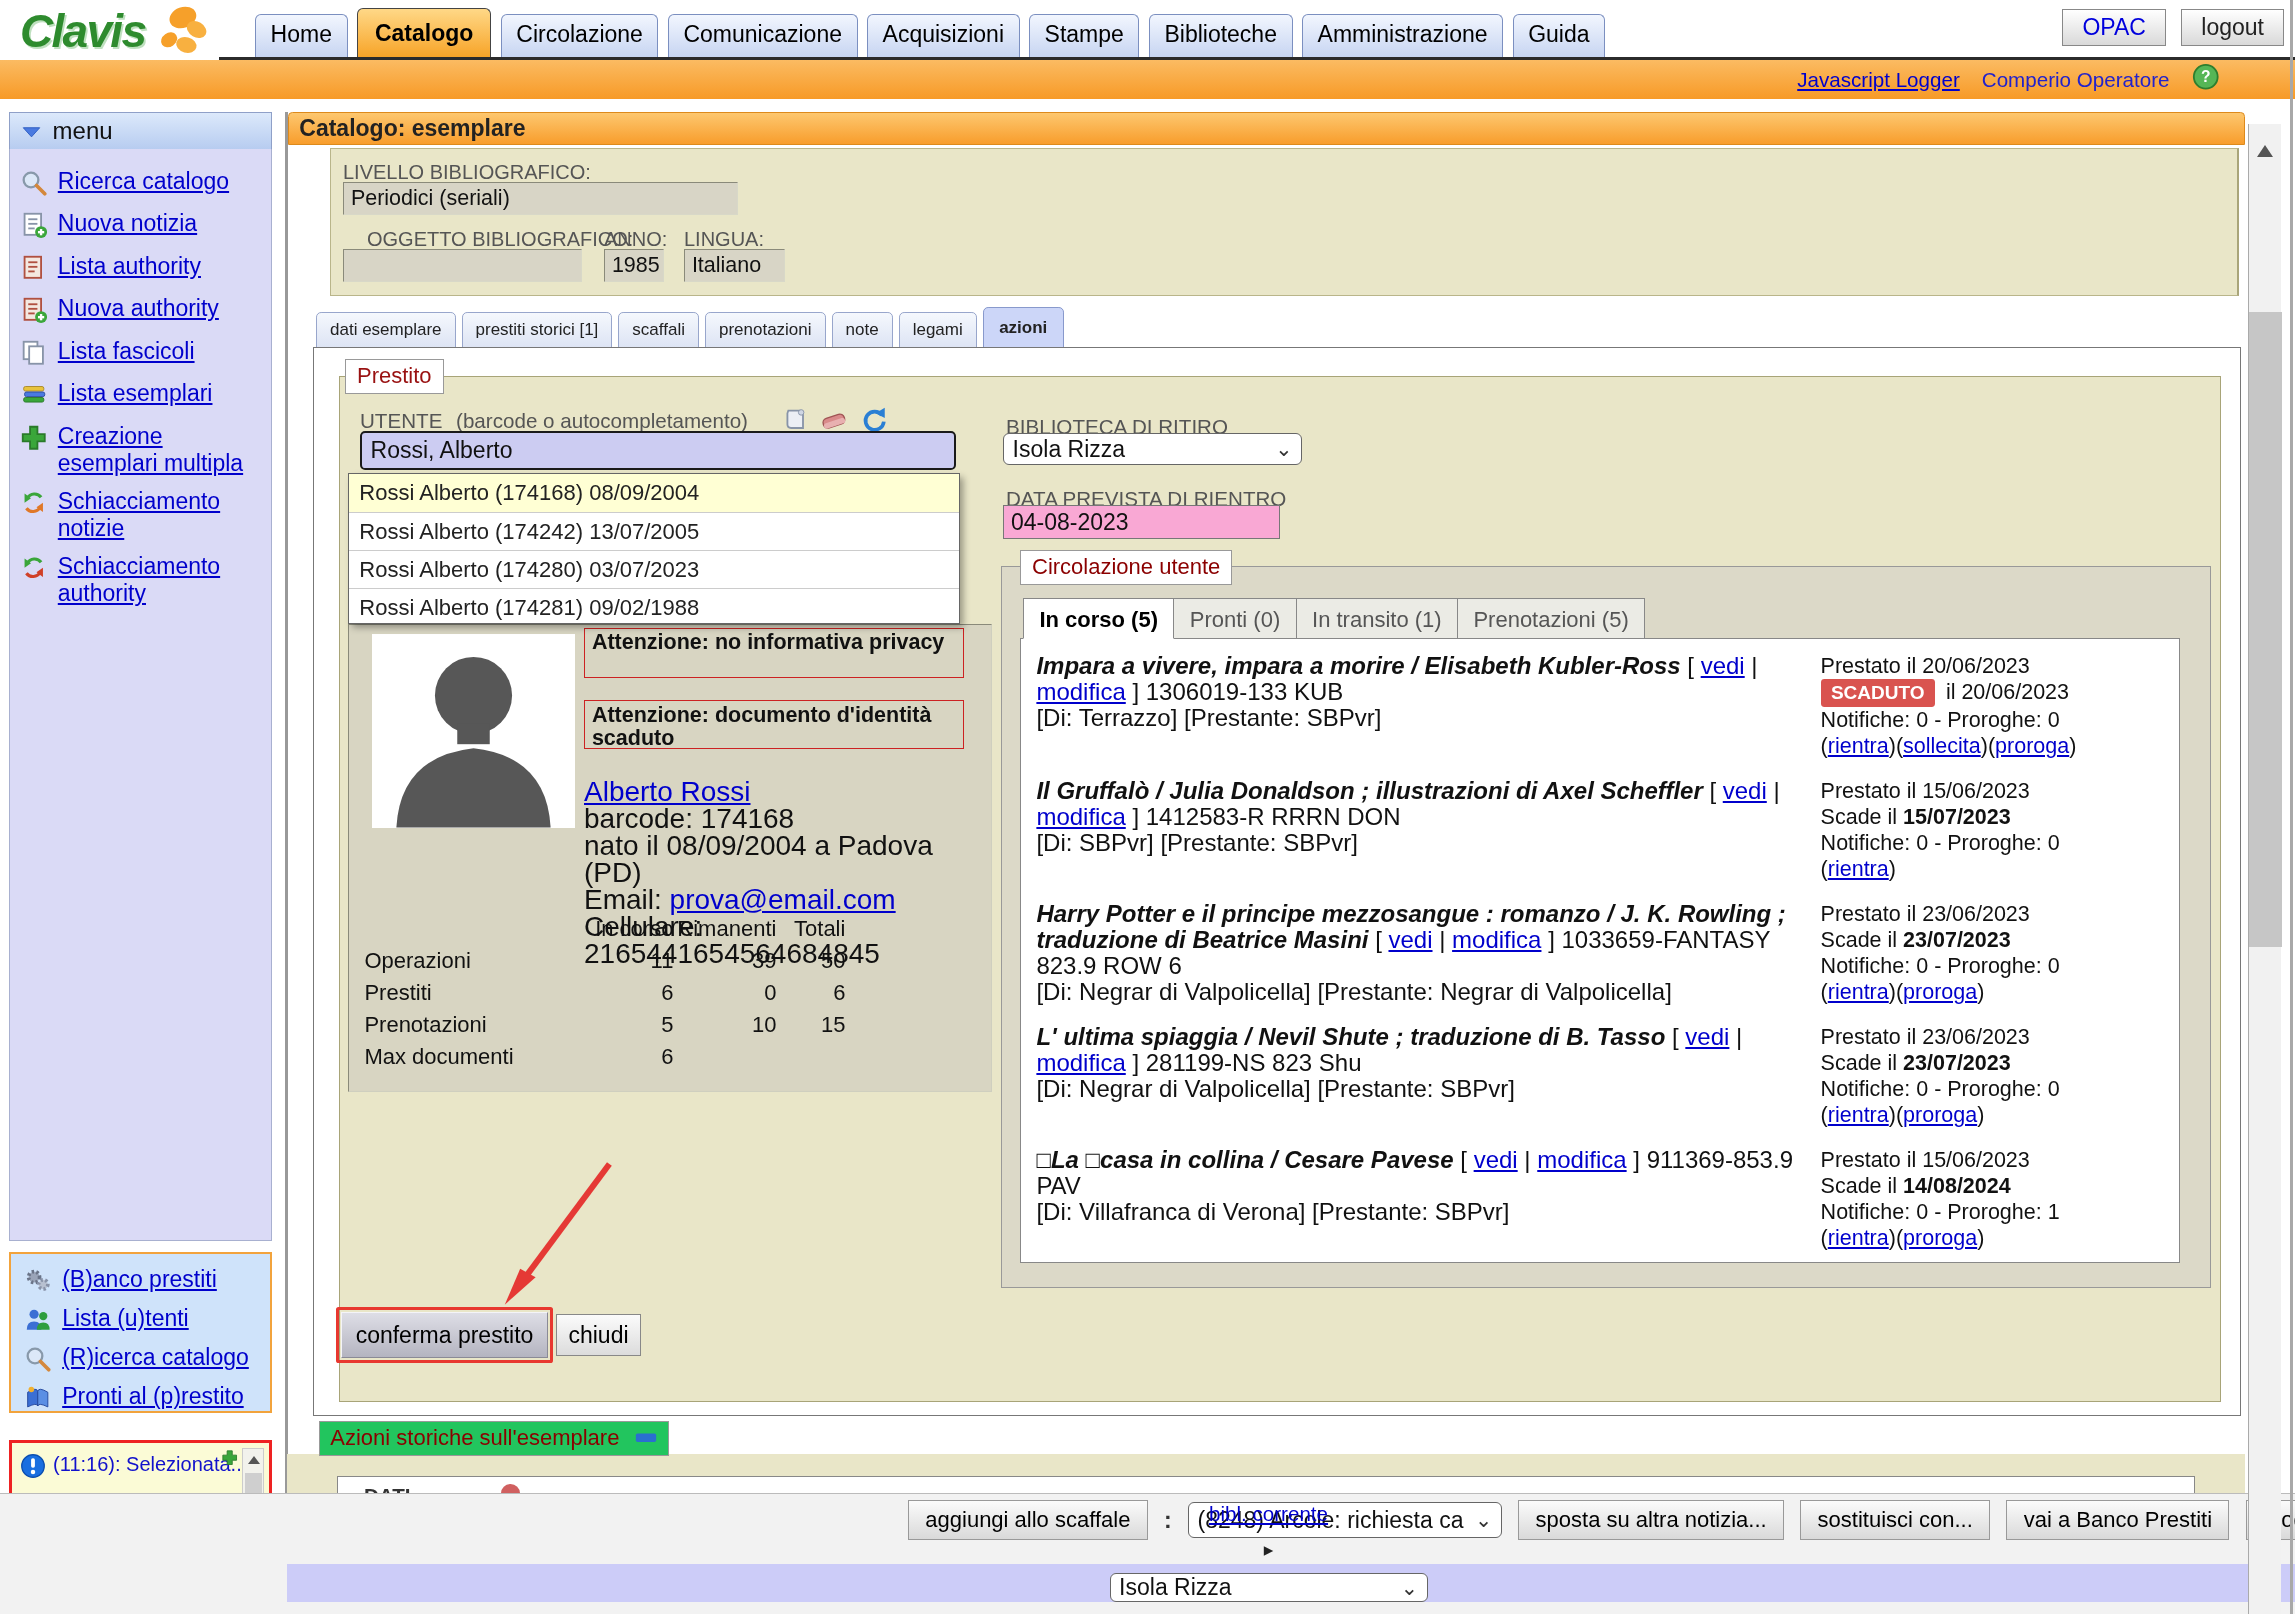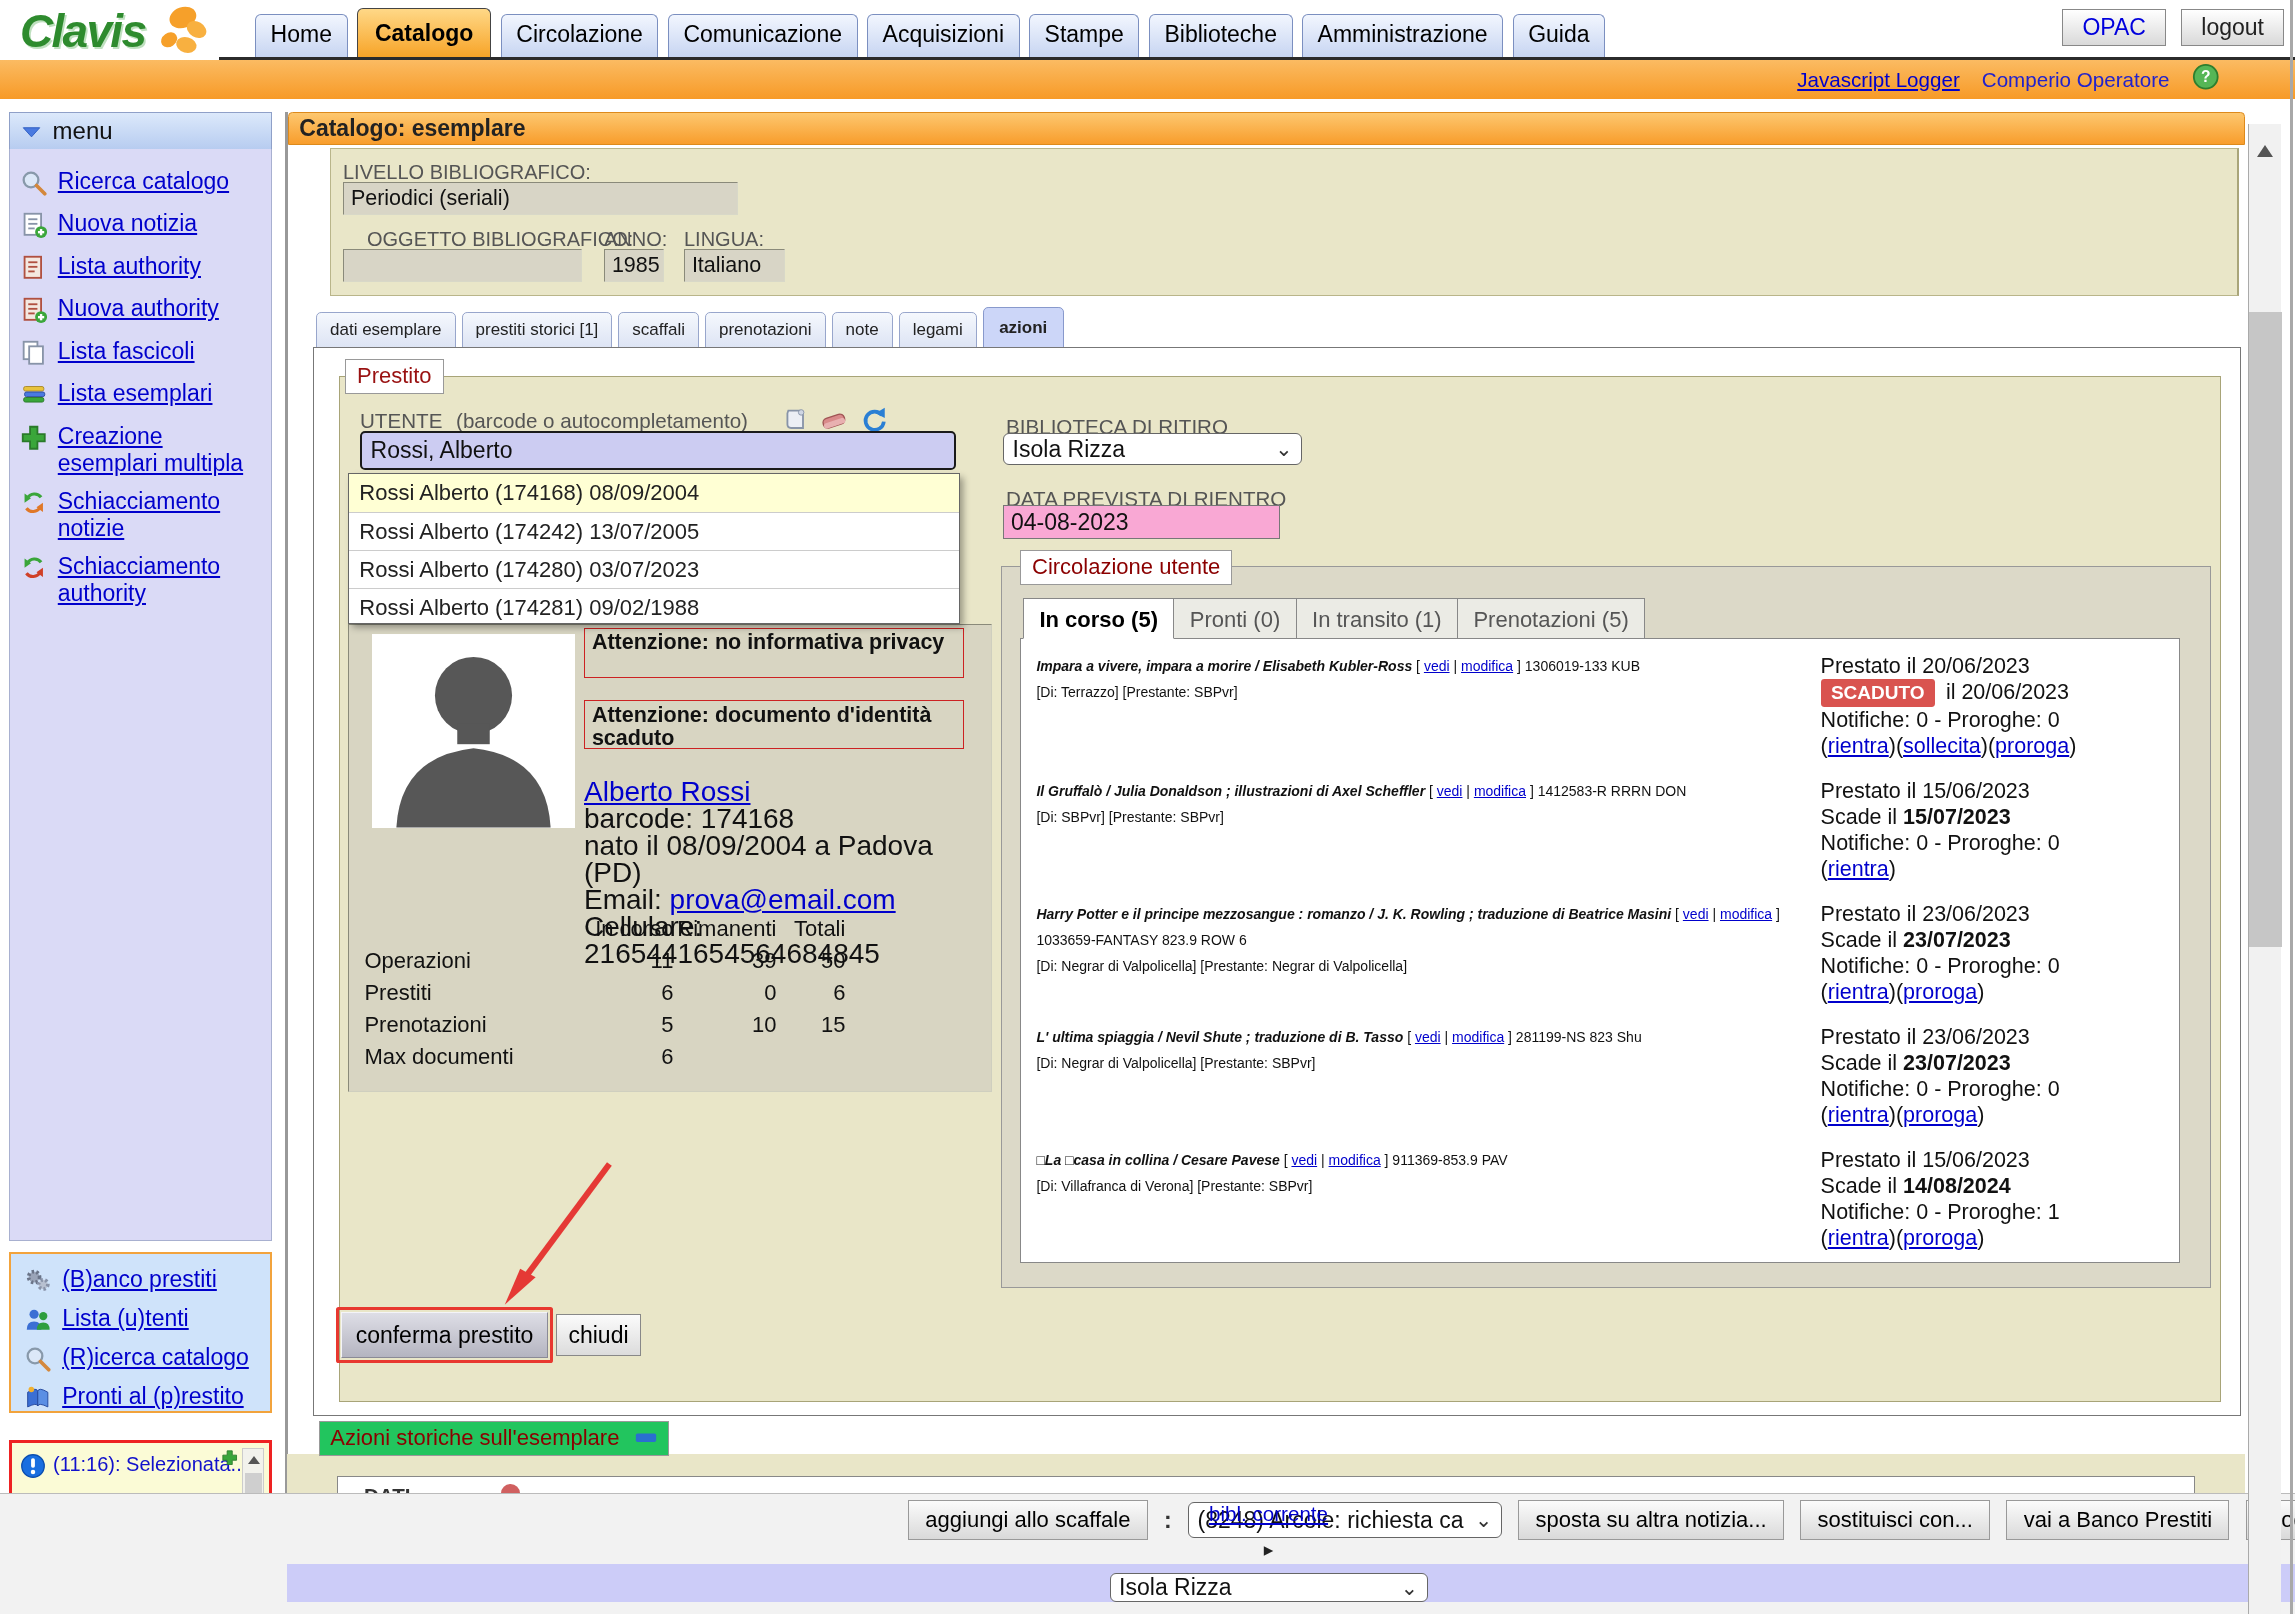--- a/index.html
+++ b/index.html
@@ -127,21 +127,21 @@
   #circ-fs { left:1001px; top:566px; width:1210px; height:722px; background:#dcd9c8;
     border:0.9px solid #999; }
   #circ-tabs { left:1023px; top:598px; display:flex; height:41px; z-index:4; }
   .circ-tab { font-size:22px; color:#555; background:#ebebE5; border:0.9px solid #888;
     border-left:none; padding:7.7px 15.4px; cursor:pointer; white-space:nowrap; }
   .circ-tab:first-child { border-left:0.9px solid #888; }
   .circ-tab.active { background:#fff; color:#000; font-weight:bold; border-bottom:0.9px solid #fff; }
   #circ-panel { left:1020px; top:638px; width:1160px; height:625px; background:#fff;
     border:0.9px solid #888; padding:13.7px 15.4px 0 15.4px; overflow:hidden; }
   .loan { display:flex; margin-bottom:19px; }
-  .loan-left { flex:1; min-width:0; padding-right:12px; font-size:14px; line-height:26px; color:#111; }
+  .loan-left { flex:1; min-width:0; padding-right:12px; font-size:24px; line-height:26px; color:#111; }
   .loan-title { font-weight:bold; font-style:italic; }
   .loan-right { width:343px; flex:0 0 343px; font-size:21.5px; line-height:26px; color:#111; }
   .badge { display:inline-block; background:#d9534f; color:#fff; font-weight:bold;
     font-size:19px; padding:0.9px 10.3px 1.7px; border-radius:3.4px; margin-right:5.1px; }
 
   #arrow-svg { left:479px; top:1157px; z-index:8; }
   #conferma-box { left:336px; top:1307px; width:217px; height:56px; border:3.4px solid #e8382f;
     border-radius:2.6px; z-index:7; background:transparent; padding:1.7px; }
   #conferma-btn { width:100%; height:100%; background:linear-gradient(#dedee6,#b4b4c0);
     border:1.7px solid; border-color:#f4f4f8 #8a8a96 #8a8a96 #f4f4f8; font-size:23px;

